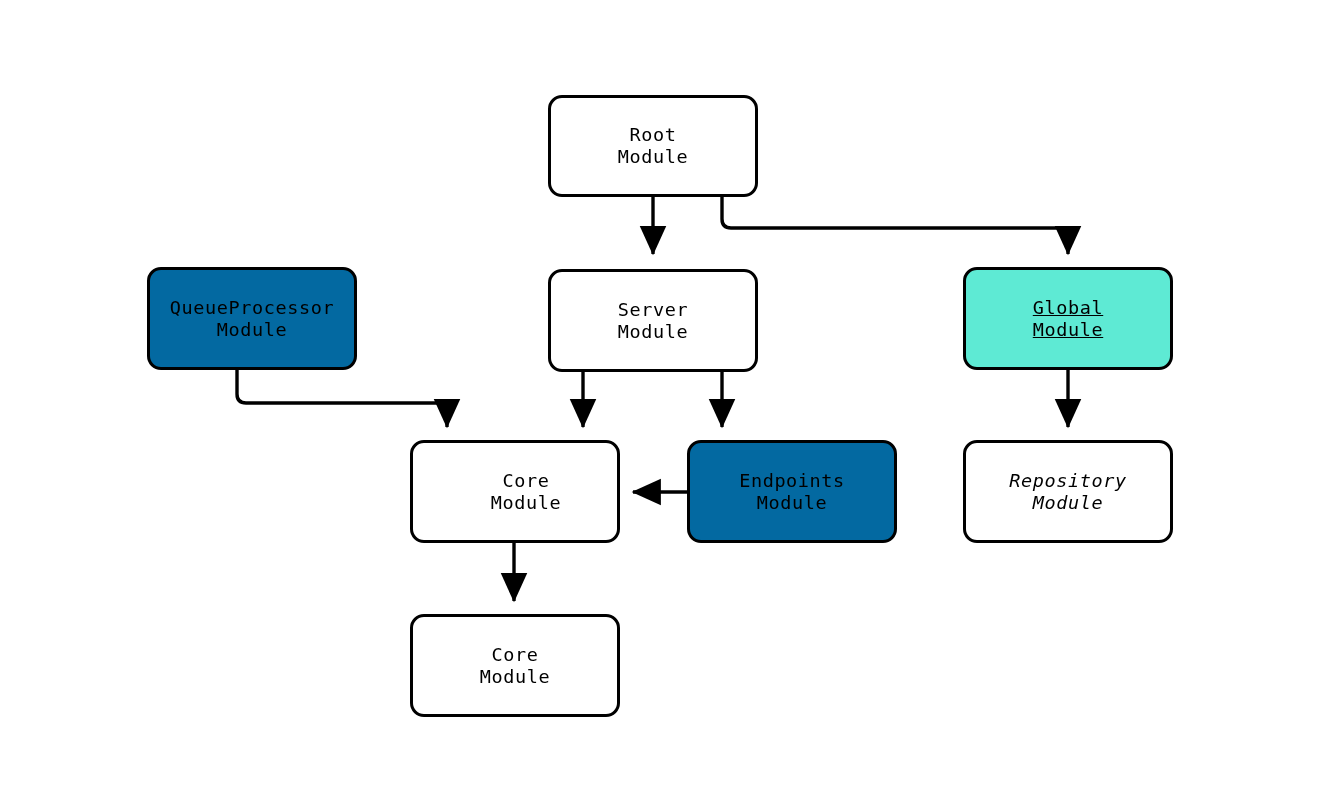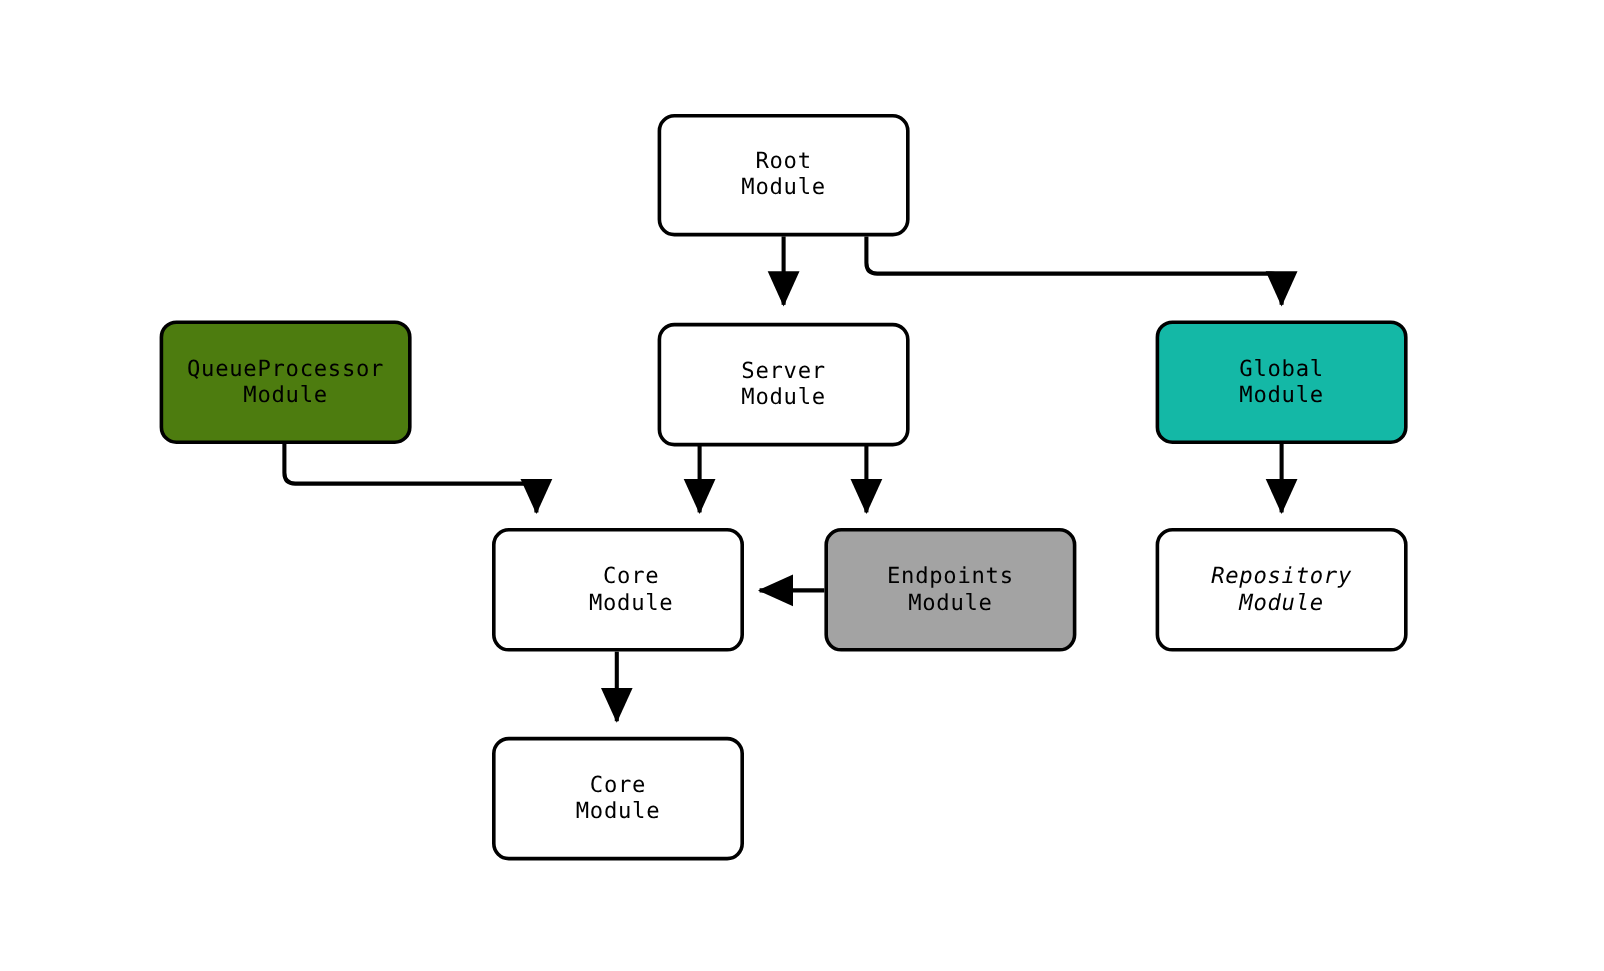--- a/index.html
+++ b/index.html
@@ -66,37 +66,37 @@
         <path d="M 1068 370 L 1068 427" marker-end="url(#arrowhead)" stroke="#000000"></path>
         <path d="M 514 543 L 514 601" marker-end="url(#arrowhead)" stroke="#000000"></path>
       </g>
   </svg>
 
   <div id="nodes-group">
       <div class="node" style="left: 548px; top: 95px; width: 210px; height: 102px; border-color: rgb(0, 0, 0); background: rgb(255, 255, 255);">
         <div class="node-line">Root</div>
         <div class="node-line">Module</div>
       </div>
-      <div class="node" style="left: 133px; top: 267px; width: 210px; height: 103px; border-color: rgb(0, 0, 0); background: #4d7c0f;">
+      <div class="node" style="left: 147px; top: 267px; width: 210px; height: 103px; border-color: rgb(0, 0, 0); background: #0369a1;">
         <div class="node-line">QueueProcessor</div>
         <div class="node-line">Module</div>
       </div>
       <div class="node" style="left: 548px; top: 269px; width: 210px; height: 103px; border-color: rgb(0, 0, 0); background: rgb(255, 255, 255);">
         <div class="node-line">Server</div>
         <div class="node-line">Module</div>
       </div>
-      <div class="node" style="left: 963px; top: 267px; width: 210px; height: 103px; border-color: rgb(0, 0, 0); background: #14b8a6;">
+      <div class="node" style="left: 963px; top: 267px; width: 210px; height: 103px; border-color: rgb(0, 0, 0); background: #5eead4; text-decoration: underline;">
         <div class="node-line">Global</div>
         <div class="node-line">Module</div>
       </div>
       <div class="node" style="left: 410px; top: 440px; width: 210px; height: 103px; border-color: rgb(0, 0, 0); background: rgb(255, 255, 255); padding-left: 22px;">
         <div class="node-line">Core</div>
         <div class="node-line">Module</div>
       </div>
-      <div class="node" style="left: 687px; top: 440px; width: 210px; height: 103px; border-color: rgb(0, 0, 0); background: #a3a3a3;">
+      <div class="node" style="left: 687px; top: 440px; width: 210px; height: 103px; border-color: rgb(0, 0, 0); background: #0369a1;">
         <div class="node-line">Endpoints</div>
         <div class="node-line">Module</div>
       </div>
       <div class="node" style="left: 963px; top: 440px; width: 210px; height: 103px; border-color: rgb(0, 0, 0); background: rgb(255, 255, 255); font-style: italic;">
         <div class="node-line">Repository</div>
         <div class="node-line">Module</div>
       </div>
       <div class="node" style="left: 410px; top: 614px; width: 210px; height: 103px; border-color: rgb(0, 0, 0); background: rgb(255, 255, 255);">
         <div class="node-line">Core</div>
         <div class="node-line">Module</div>

